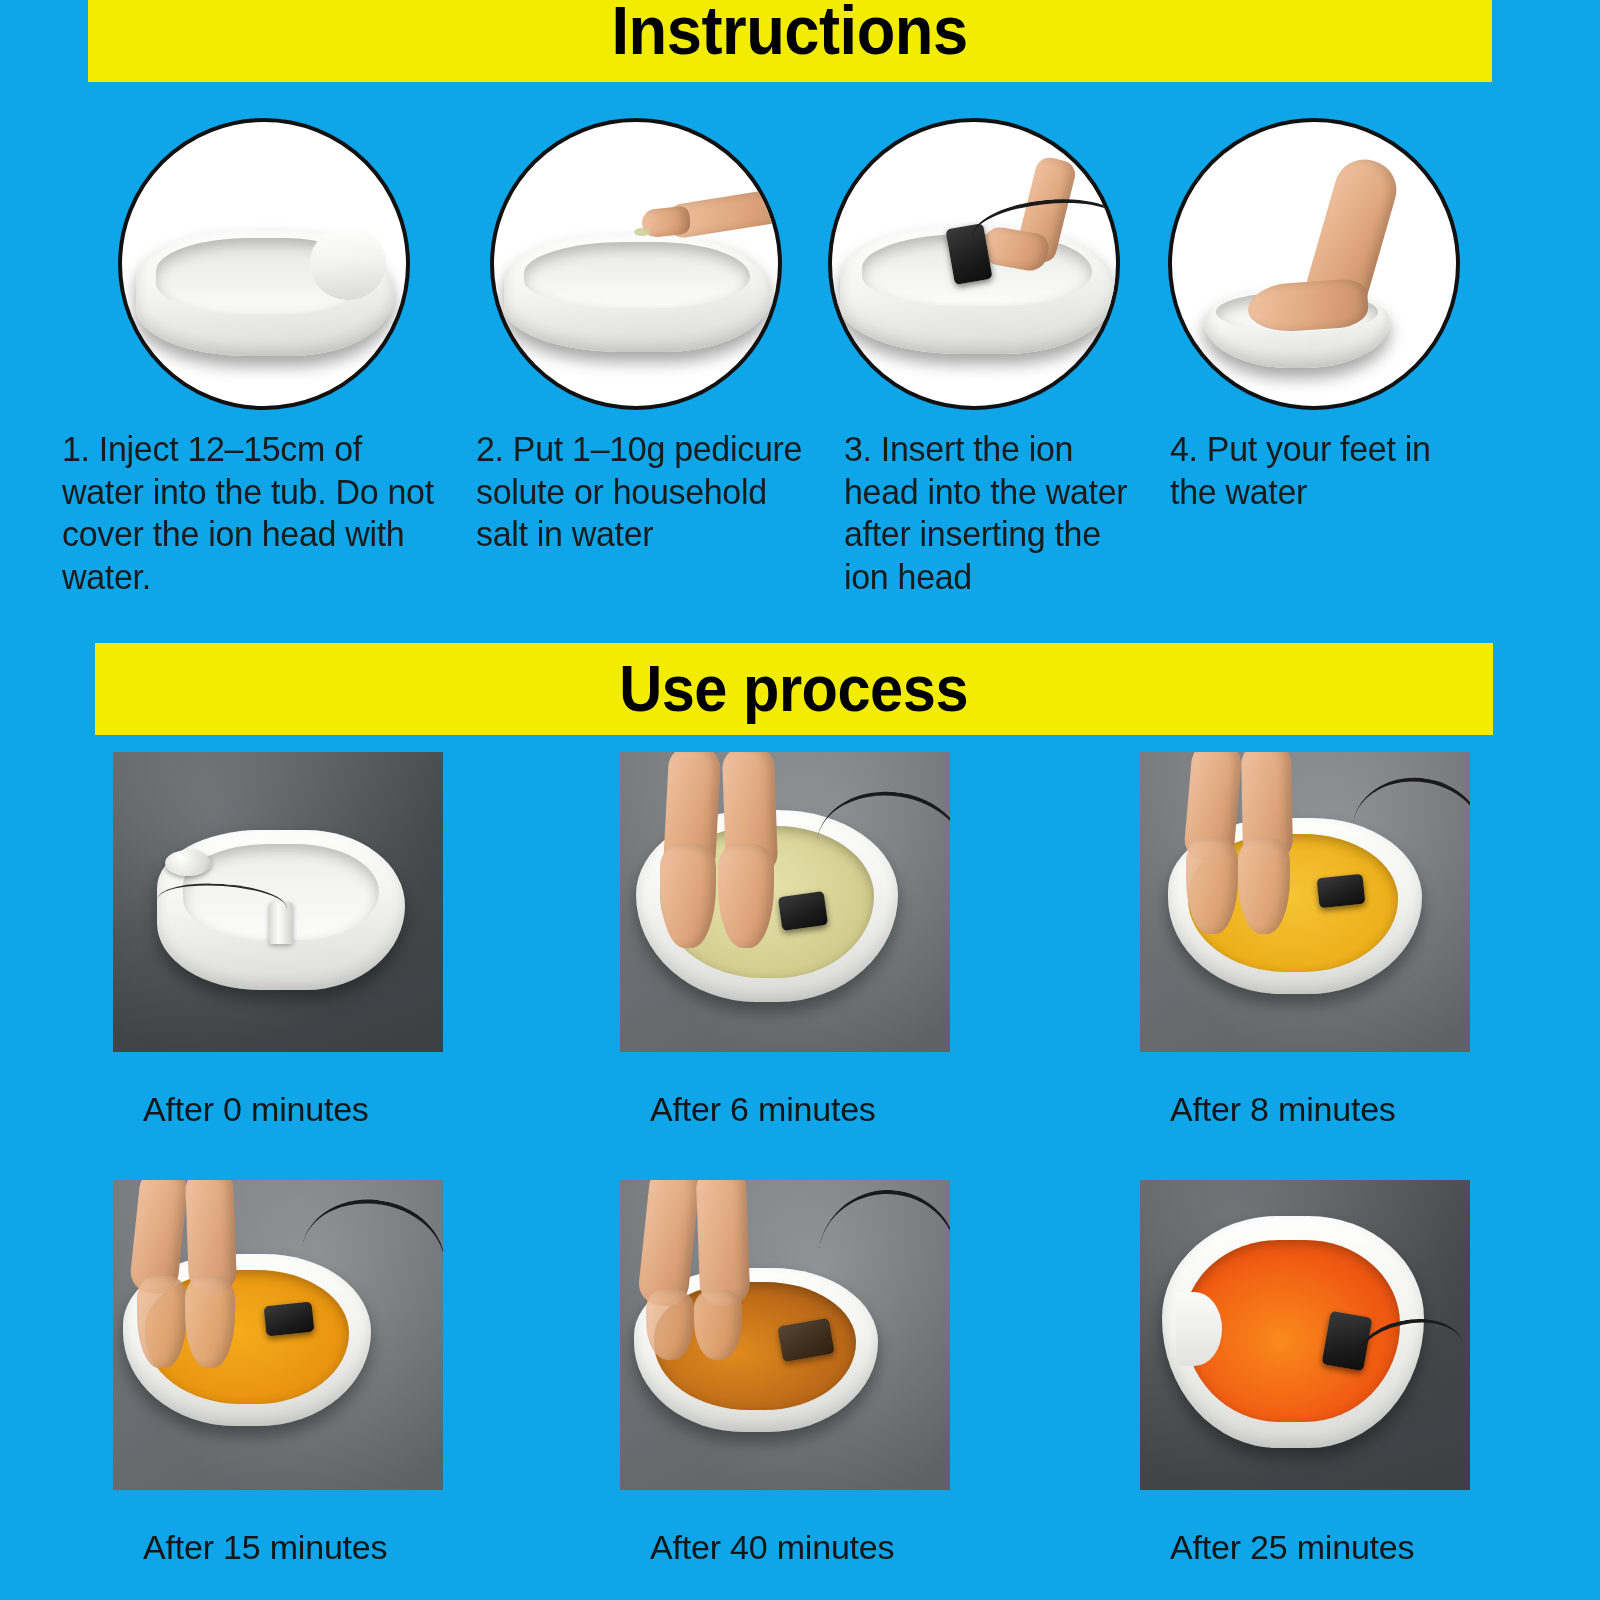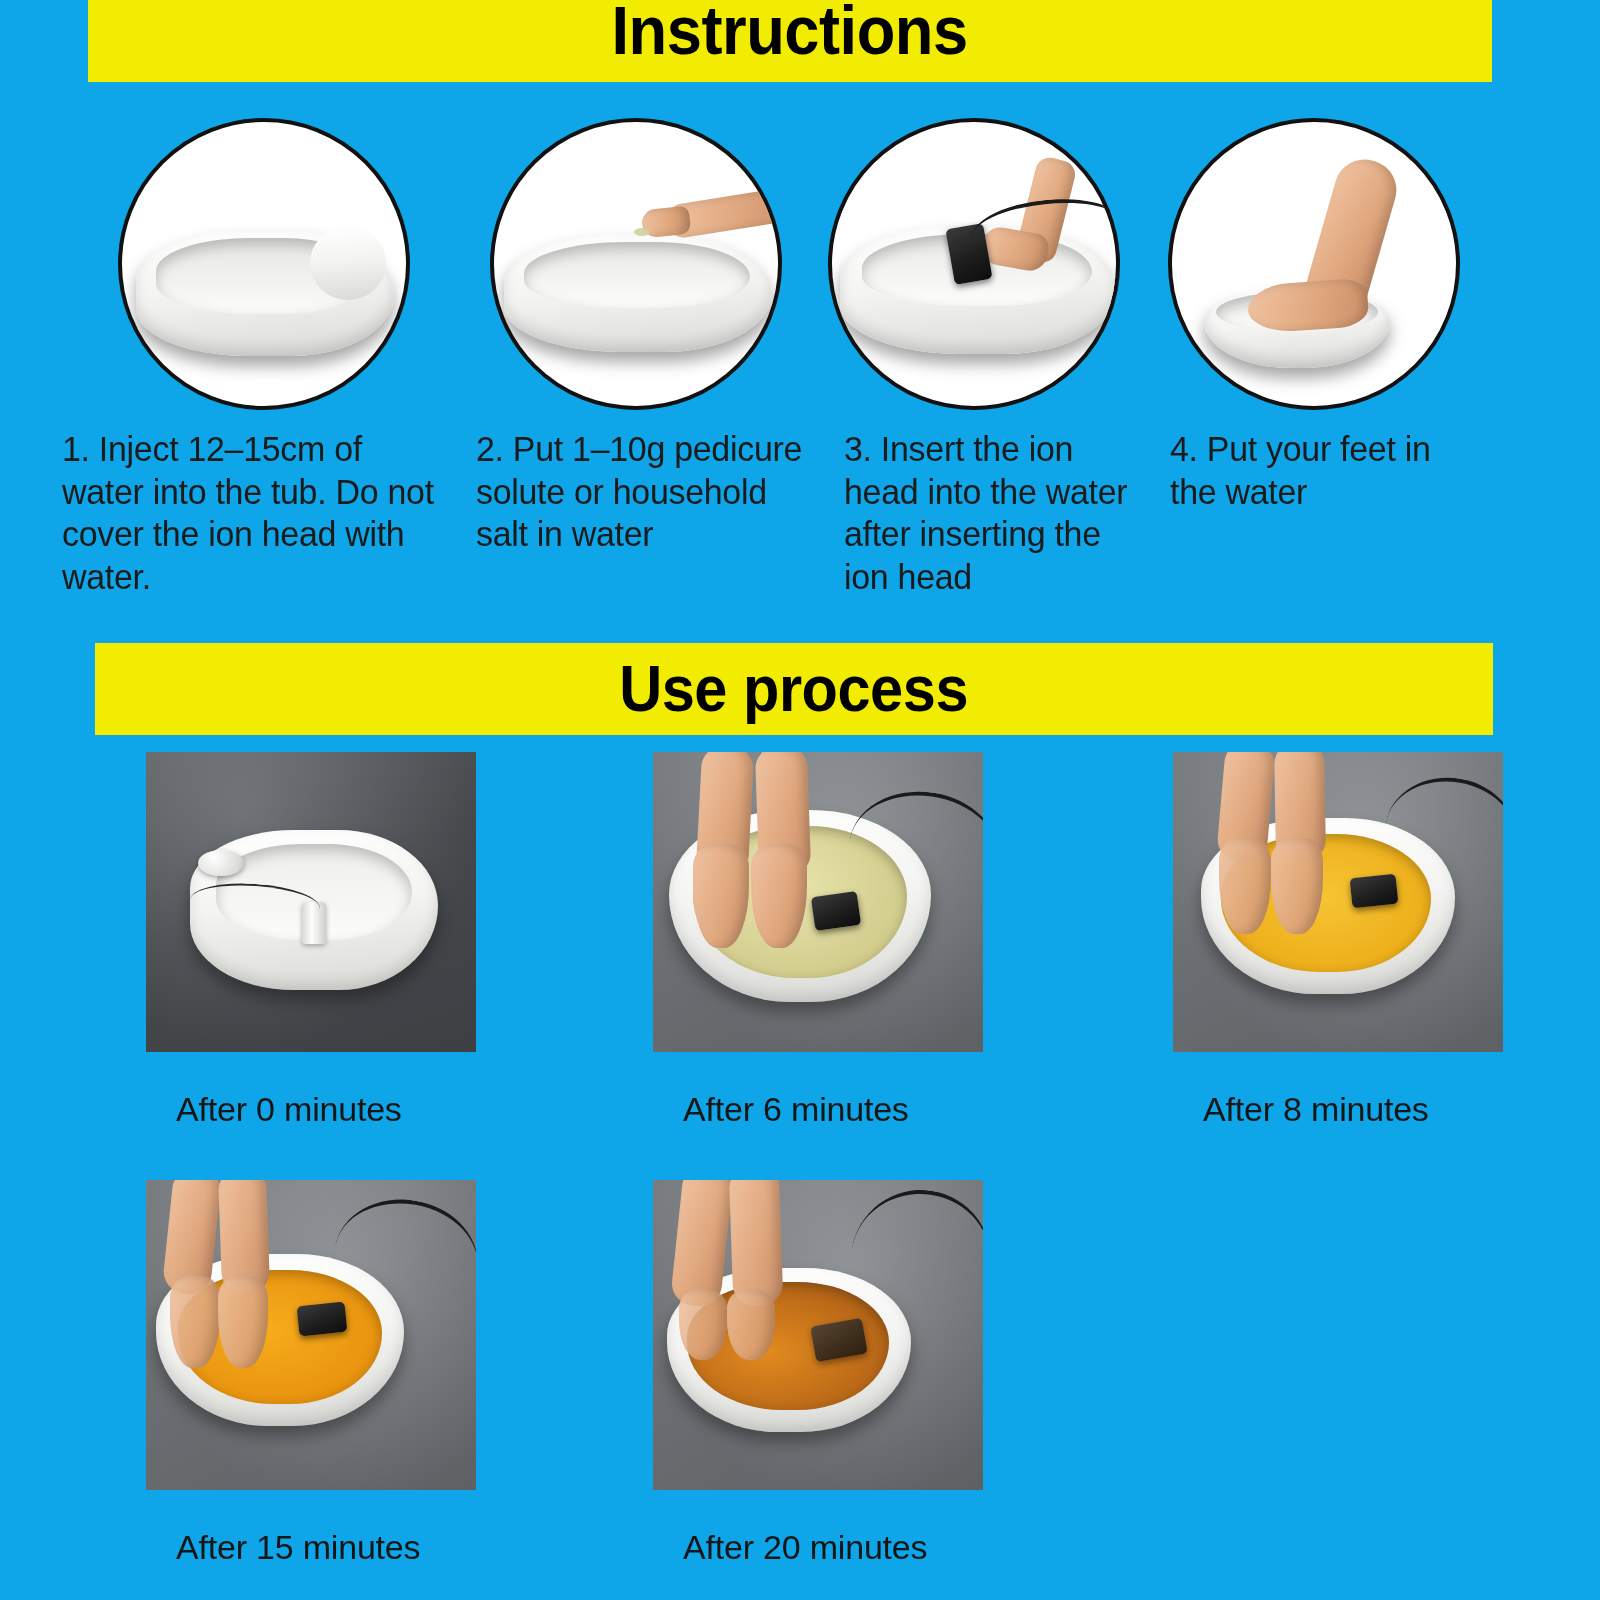--- a/index.html
+++ b/index.html
@@ -90,21 +90,20 @@
   .process-grid {
     position: absolute;
     left: 0; top: 752px;
     width: 1600px;
     height: 840px;
   }
   .process-cell {
     position: absolute;
     width: 340px;
     height: 400px;
-    margin-left: 33px;
   }
   .process-cell.c0 { left: 113px; }
   .process-cell.c1 { left: 620px; }
   .process-cell.c2 { left: 1140px; }
   .process-cell.r0 { top: 0px; }
   .process-cell.r1 { top: 428px; }
 
   .photo {
     position: relative;
     width: 330px;
@@ -394,18 +393,36 @@
              border-radius:22px; transform:rotate(-2deg);"></div>
         <div class="foot" style="left:26px; top:110px; width:48px; height:70px;
              border-radius:36% 36% 44% 44% / 26% 26% 56% 56%; opacity:0.85;"></div>
         <div class="foot" style="left:74px; top:110px; width:48px; height:70px;
              border-radius:36% 36% 44% 44% / 26% 26% 56% 56%; opacity:0.85;"></div>
         <div class="ionhead" style="left:160px; top:142px; width:52px; height:36px;
              transform:rotate(-10deg); opacity:0.8;"></div>
         <div class="cable" style="left:198px; top:10px; width:140px; height:140px;
              transform:rotate(8deg);"></div>
       </div>
-      <div class="photo-caption">After 20 minutes</div>
-    </div>
-
+      <div class="photo-caption">After 40 minutes</div>
+    </div>
+
+    <div class="process-cell r1 c2">
+      <div class="photo">
+        <div class="floor"></div>
+        <div class="tub" style="left:22px; top:36px; width:262px; height:232px;
+             border-radius:44% 44% 44% 44% / 44% 44% 56% 56%;"></div>
+        <div class="water" style="left:44px; top:60px; width:216px; height:182px;
+             background:radial-gradient(ellipse at 45% 55%, #fa8a1c, #f05a12 60%, #de4a10 100%);
+             border-radius:44% 44% 44% 44% / 46% 46% 54% 54%;"></div>
+        <div style="position:absolute; left:36px; top:112px; width:46px; height:74px;
+             background:linear-gradient(180deg,#fbfbfa,#e2e2df);
+             border-radius:0 60% 60% 0 / 0 50% 50% 0;"></div>
+        <div class="ionhead" style="left:186px; top:134px; width:42px; height:54px;
+             transform:rotate(10deg);"></div>
+        <div class="cable" style="left:214px; top:140px; width:110px; height:70px;
+             transform:rotate(-12deg);"></div>
+      </div>
+      <div class="photo-caption">After 25 minutes</div>
+    </div>
 
   </div>
 </div>
 
 </body></html>

